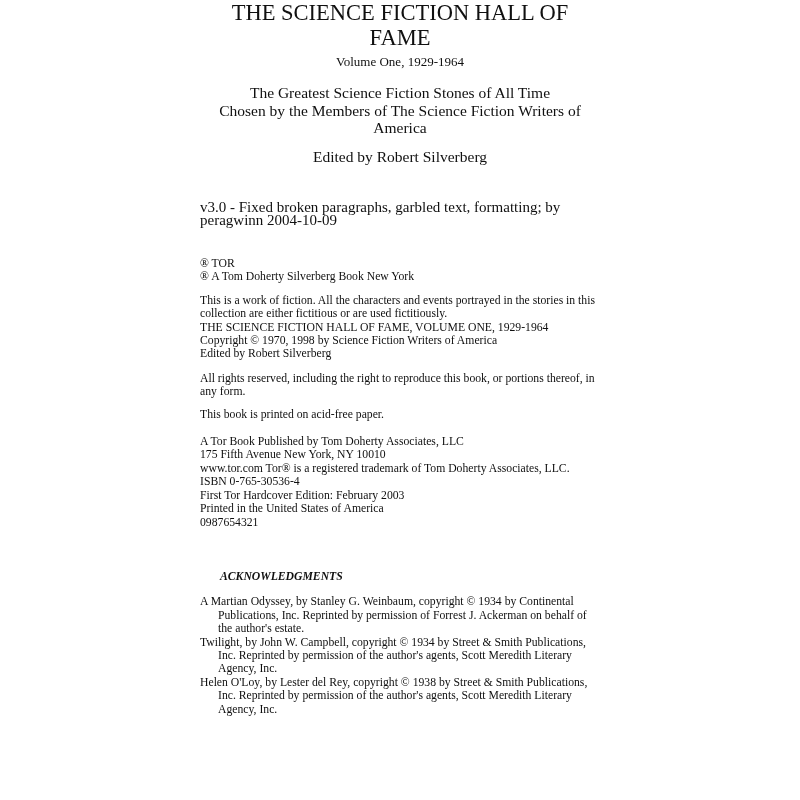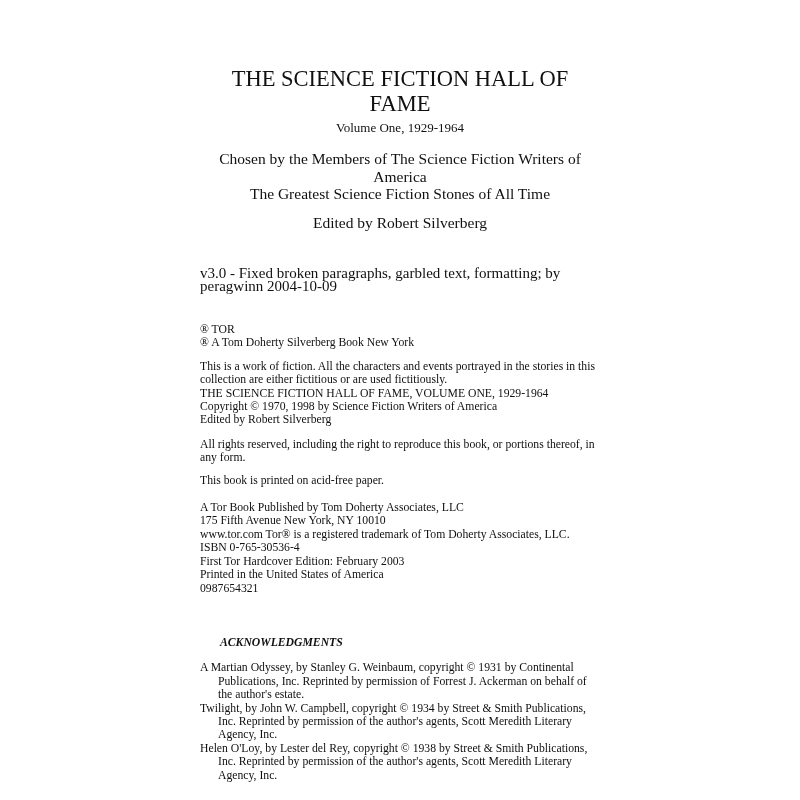--- a/index.html
+++ b/index.html
@@ -10,21 +10,20 @@
   body {
     width: 800px;
     height: 800px;
     overflow: hidden;
     font-family: "Liberation Serif", "DejaVu Serif", serif;
     color: #101010;
   }
   .page {
     width: 400px;
     margin: 0 auto;
-    padding-top: 66px;
     font-size: 11.7px;
     line-height: 13.4px;
   }
   .title {
     margin: 0;
     font-size: 22.5px;
     line-height: 25px;
     font-weight: normal;
     text-align: center;
   }
@@ -70,22 +69,22 @@
 </head>
 <body>
 
 <div class="page">
 
   <h1 class="title">THE SCIENCE FICTION HALL OF FAME</h1>
 
   <div class="volume">Volume One, 1929-1964</div>
 
   <div class="subtitle">
+    <div>The Greatest Science Fiction Stones of All Time</div>
     <div>Chosen by the Members of The Science Fiction Writers of America</div>
-    <div>The Greatest Science Fiction Stones of All Time</div>
   </div>
 
   <div class="editor">Edited by Robert Silverberg</div>
 
   <div class="version-note">v3.0 - Fixed broken paragraphs, garbled text, formatting; by peragwinn 2004-10-09</div>
 
   <div class="imprint">
     <div>® TOR</div>
     <div>® A Tom Doherty Silverberg Book New York</div>
   </div>
@@ -107,18 +106,18 @@
     <div>www.tor.com Tor® is a registered trademark of Tom Doherty Associates, LLC.</div>
     <div>ISBN 0-765-30536-4</div>
     <div>First Tor Hardcover Edition: February 2003</div>
     <div>Printed in the United States of America</div>
     <div>0987654321</div>
   </div>
 
   <h3 class="ack-heading">ACKNOWLEDGMENTS</h3>
 
   <div class="ack-list">
-    <div class="ack-entry">A Martian Odyssey, by Stanley G. Weinbaum, copyright © 1931 by Continental Publications, Inc. Reprinted by permission of Forrest J. Ackerman on behalf of the author's estate.</div>
+    <div class="ack-entry">A Martian Odyssey, by Stanley G. Weinbaum, copyright © 1934 by Continental Publications, Inc. Reprinted by permission of Forrest J. Ackerman on behalf of the author's estate.</div>
     <div class="ack-entry">Twilight, by John W. Campbell, copyright © 1934 by Street &amp; Smith Publications, Inc. Reprinted by permission of the author's agents, Scott Meredith Literary Agency, Inc.</div>
     <div class="ack-entry">Helen O'Loy, by Lester del Rey, copyright © 1938 by Street &amp; Smith Publications, Inc. Reprinted by permission of the author's agents, Scott Meredith Literary Agency, Inc.</div>
   </div>
 
 </div>
 
 </body></html>

